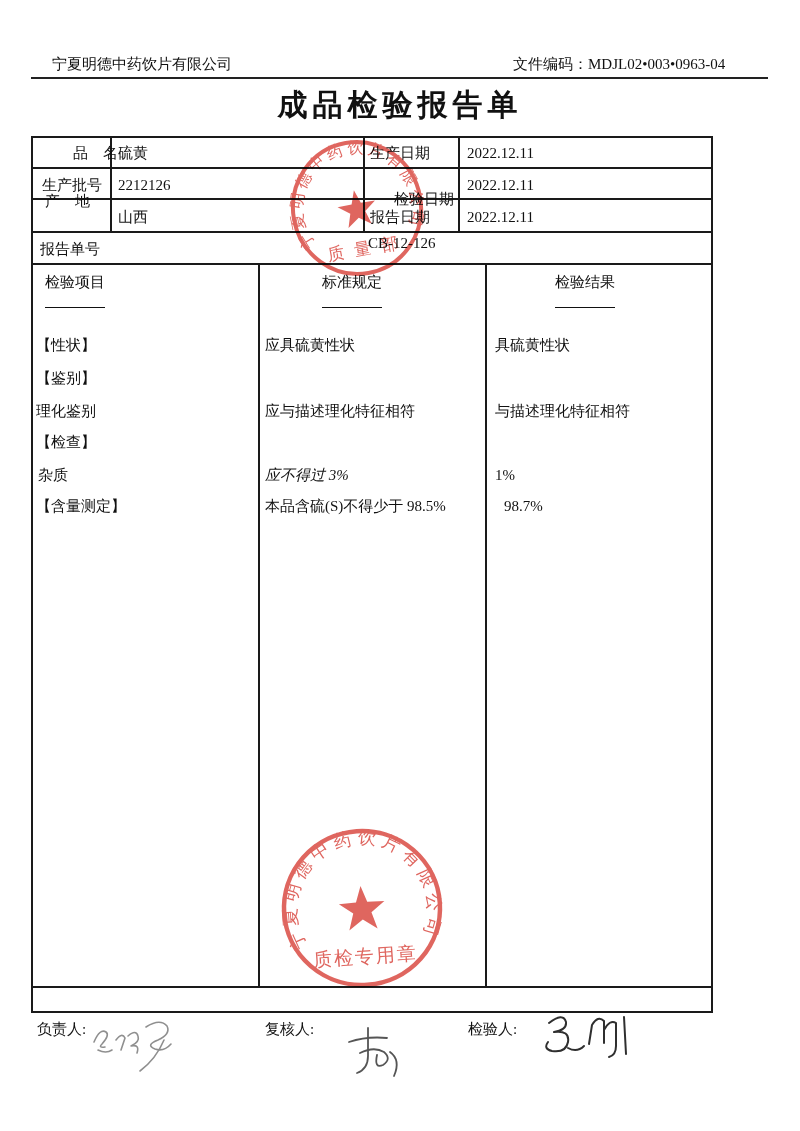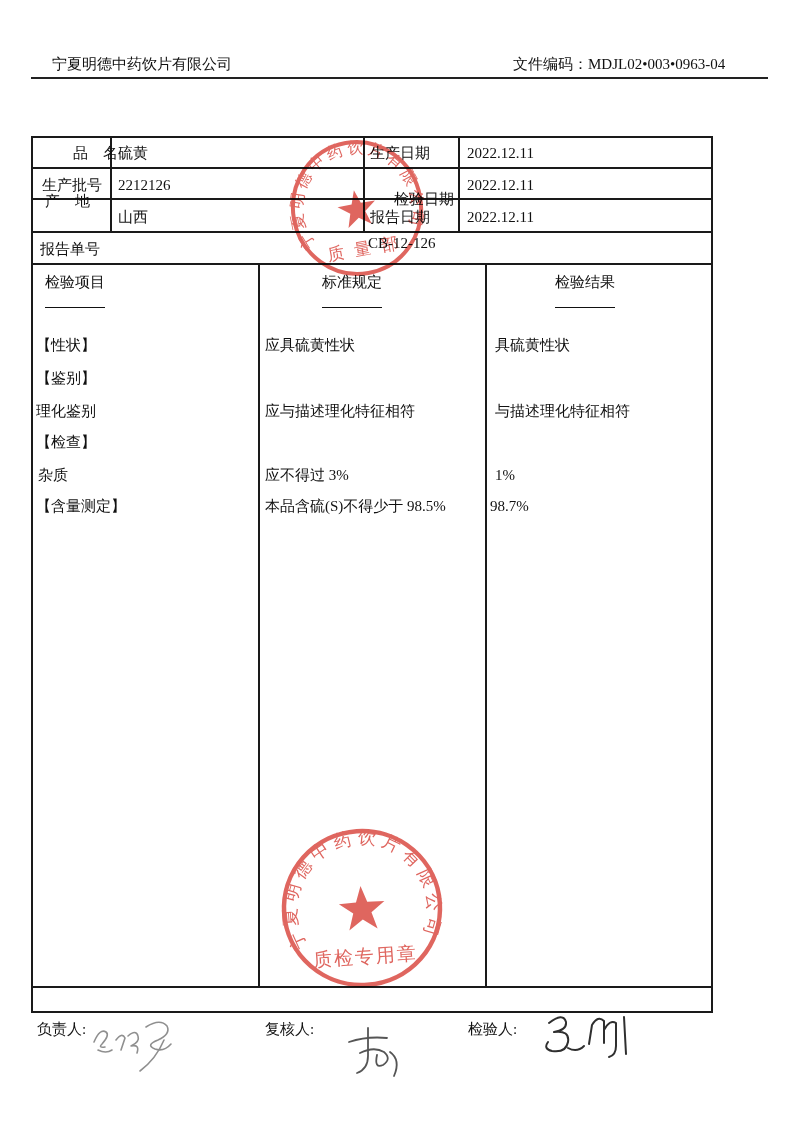--- a/index.html
+++ b/index.html
@@ -23,20 +23,21 @@
   .sig path { fill:none; stroke-linecap:round; stroke-linejoin:round; }
 </style>
 </head>
 <body>
 
 <div class="page">
 
   <span class="t" style="left:52px; top:56px;">宁夏明德中药饮片有限公司</span>
   <span class="t" style="left:513px; top:56px;">文件编码：MDJL02•003•0963-04</span>
   <div class="rule"></div>
+  <div class="title">成品检验报告单</div>
 
   <div class="frame"></div>
   <div class="hline" style="top:167px;"></div>
   <div class="hline" style="top:198px;"></div>
   <div class="hline" style="top:231px;"></div>
   <div class="hline" style="top:263px;"></div>
   <div class="hline" style="top:986px;"></div>
   <div class="vline" style="left:110px; top:136px; height:95px;"></div>
   <div class="vline" style="left:363px; top:136px; height:95px;"></div>
   <div class="vline" style="left:458px; top:136px; height:95px;"></div>
@@ -71,26 +72,26 @@
 
   <span class="t" style="left:36px;  top:370px;">【鉴别】</span>
 
   <span class="t" style="left:36px;  top:403px;">理化鉴别</span>
   <span class="t" style="left:265px; top:403px;">应与描述理化特征相符</span>
   <span class="t" style="left:495px; top:403px;">与描述理化特征相符</span>
 
   <span class="t" style="left:36px;  top:434px;">【检查】</span>
 
   <span class="t" style="left:38px;  top:467px;">杂质</span>
-  <span class="t" style="left:265px; top:467px;">应不得过 3%</span>
+  <span class="t" style="left:265px; top:467px;font-style:italic;">应不得过 3%</span>
   <span class="t" style="left:495px; top:467px;">1%</span>
 
   <span class="t" style="left:36px;  top:498px;">【含量测定】</span>
   <span class="t" style="left:265px; top:498px;">本品含硫(S)不得少于 98.5%</span>
-  <span class="t" style="left:490px; top:498px;">98.7%</span>
+  <span class="t" style="left:504px; top:498px;">98.7%</span>
 
 
   <span class="t" style="left:37px;  top:1021px;">负责人:</span>
   <span class="t" style="left:265px; top:1021px;">复核人:</span>
   <span class="t" style="left:468px; top:1021px;">检验人:</span>
 
   <svg class="sig" style="left:88px; top:1014px;" width="100" height="62" viewBox="0 0 100 62">
     <g stroke="#8f8f8f" stroke-width="1.6">
       <path d="M6,28 Q12,14 18,18 Q22,21 14,30 Q10,34 17,33"></path>
       <path d="M10,36 Q18,40 24,36"></path>

